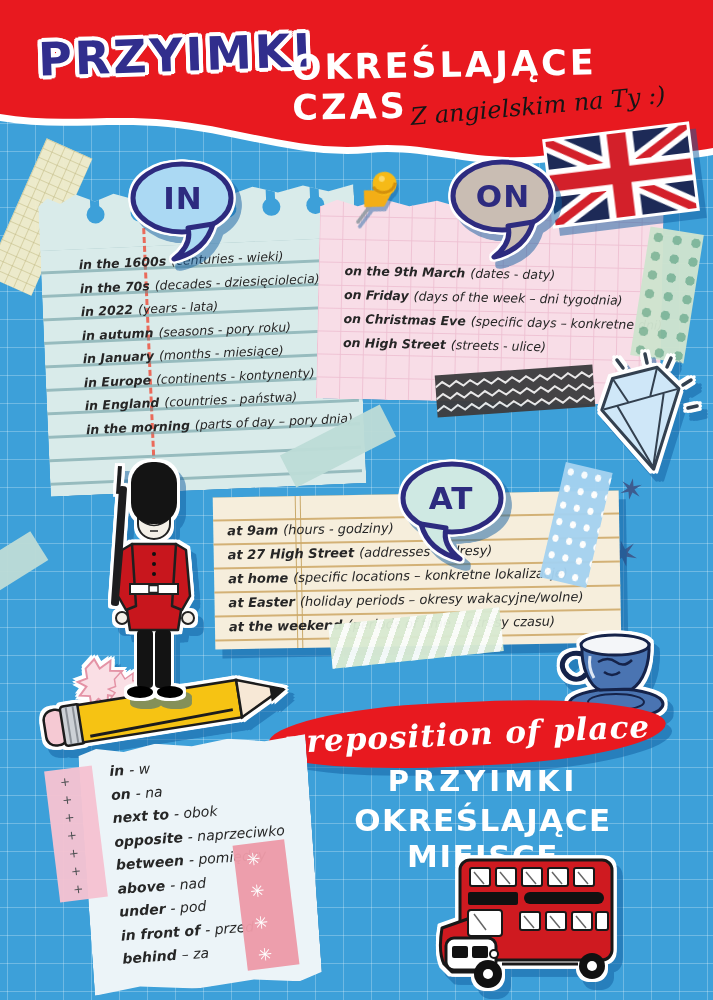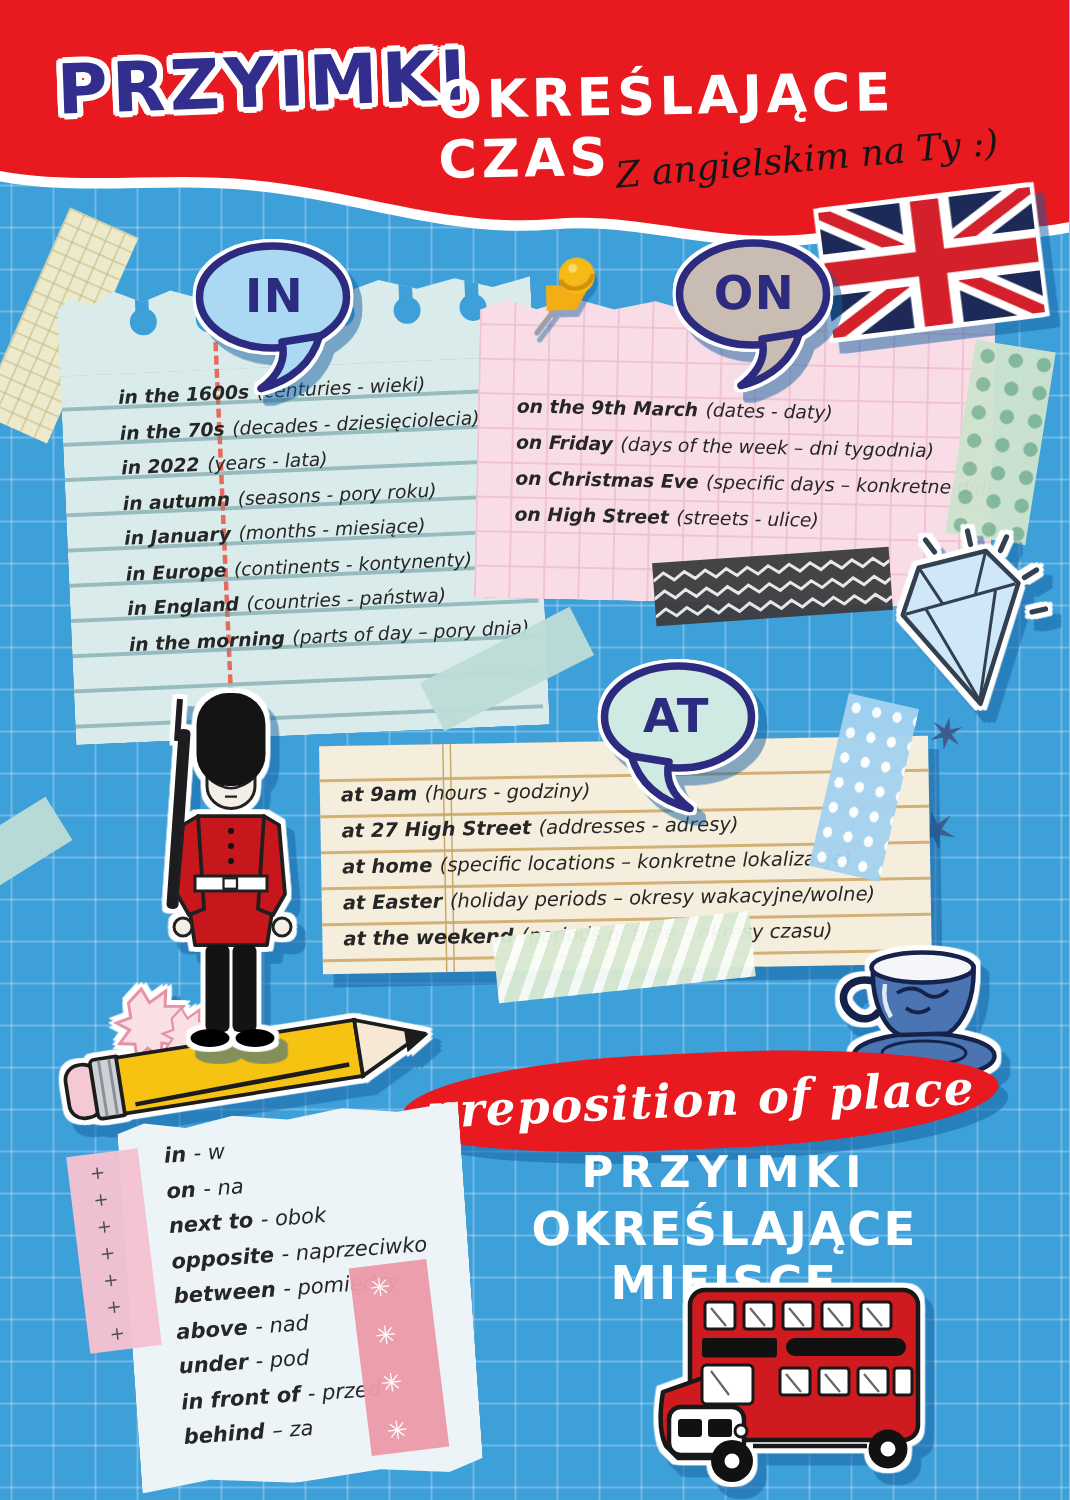--- a/index.html
+++ b/index.html
@@ -48,21 +48,21 @@
   .note-place{left:86px;top:738px;width:228px;height:250px;background:#ecf4f8;transform:rotate(-4deg);
     clip-path:polygon(0 10px,8% 4px,20% 9px,34% 3px,50% 8px,66% 3px,82% 8px,100% 4px,100% calc(100% - 8px),90% 100%,70% calc(100% - 5px),45% 100%,20% calc(100% - 6px),0 100%);}
   .note-place .rows{position:absolute;left:30px;top:16px;right:4px;}
   .note-place .ln{height:23.5px;line-height:23.5px;font-size:14px;}
   
   .bubble{width:110px;height:104px;
     filter:drop-shadow(0 -2px 0 #fff) drop-shadow(0 2px 0 #fff) drop-shadow(-2px 0 0 #fff) drop-shadow(2px 0 0 #fff) drop-shadow(6px 7px 0 rgba(17,94,160,.5));}
   .bubble .lbl{position:absolute;left:0;right:0;top:20px;text-align:center;font-weight:800;font-size:31px;letter-spacing:1px;color:#2d2b7f;}
   .bubble-in{left:128px;top:160px;}
   .bubble-on{left:448px;top:158px;}
-  .bubble-at{left:396px;top:440px;text-decoration:underline;}
+  .bubble-at{left:396px;top:460px;text-decoration:underline;}
   .mirror svg{transform:scaleX(-1);}
   
   .tape{opacity:.96;}
   .tape-yellow{left:14px;top:142px;width:50px;height:150px;transform:rotate(24deg);background-color:#f4eecb;
     background-image:linear-gradient(rgba(200,188,130,.55) 1.5px,transparent 1.5px),linear-gradient(90deg,rgba(200,188,130,.55) 1.5px,transparent 1.5px);background-size:10px 10px;}
   .tape-greendot{left:640px;top:230px;width:54px;height:130px;transform:rotate(9deg);background-color:#cfe4cf;
     background-image:radial-gradient(#84b89b 4.5px,transparent 5px);background-size:19px 19px;}
   .tape-teal-a{left:282px;top:428px;width:112px;height:36px;transform:rotate(-27deg);background:#bcdcd6;}
   .tape-teal-b{left:-18px;top:545px;width:62px;height:34px;transform:rotate(-32deg);background:#bcdcd6;}
   .tape-bluedot{left:552px;top:466px;width:48px;height:118px;transform:rotate(13deg);background-color:#a5d2f0;

